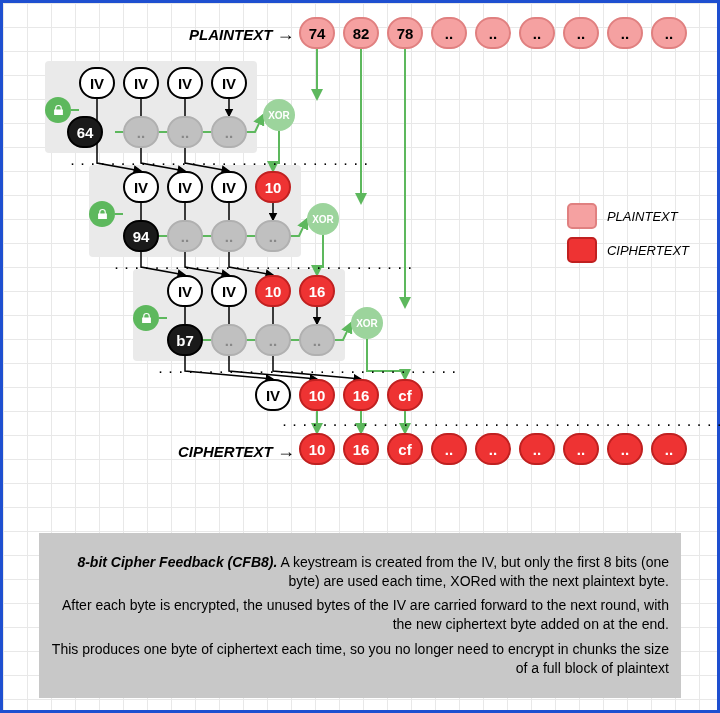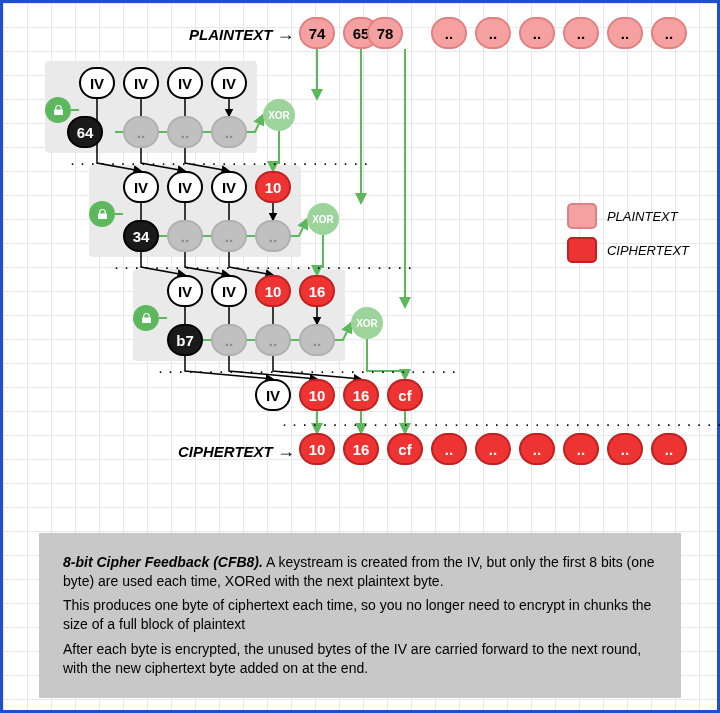--- a/index.html
+++ b/index.html
@@ -13,42 +13,42 @@
 .iv-box{background:#fff;border:2px solid #000;color:#000}
 .keystream{background:#1a1a1a;color:#fff;border:2px solid #000}
 .keystream-dim{background:#c0c0c0;border:2px solid #b0b0b0;color:#888}
 .label{position:absolute;font-size:15px;font-style:italic;font-weight:700;z-index:6}
 .arrow-label{font-size:18px;font-style:normal}
 .block-bg{position:absolute;background:#eaeaea;border-radius:4px;z-index:1}
 .lock-circle{position:absolute;width:26px;height:26px;background:#5db85d;border-radius:50%;display:flex;align-items:center;justify-content:center;z-index:6}
 .lock-icon{width:11px;height:11px;fill:#fff}
 .xor-circle{position:absolute;width:32px;height:32px;background:#9cd49c;border-radius:50%;display:flex;align-items:center;justify-content:center;color:#fff;font-size:10px;font-weight:700;z-index:6}
 .dots{position:absolute;font-size:11px;letter-spacing:2px;color:#000;white-space:nowrap;z-index:4;font-weight:700}
-.caption-box{position:absolute;left:36px;right:36px;bottom:12px;background:#c8c8c8;padding:14px 24px;text-align:left;font-size:14px;line-height:1.35;z-index:10}
+.caption-box{position:absolute;left:36px;right:36px;bottom:12px;background:#c8c8c8;padding:14px 12px;text-align:right;font-size:14px;line-height:1.35;z-index:10}
 .caption-box p{margin:6px 0}
 .legend{position:absolute;right:28px;top:192px;z-index:8}
 .legend-row{display:flex;align-items:center;margin:8px 0}
 .legend-swatch{width:30px;height:26px;border-radius:5px;margin-right:10px}
 .legend-text{font-size:13px;font-style:italic;font-weight:500}
 svg.lines{position:absolute;top:0;left:0;width:720px;height:713px;z-index:3;pointer-events:none}
 .green-line{stroke:#5db85d;stroke-width:2;fill:none}
 .black-line{stroke:#000;stroke-width:1.5;fill:none}
 .arrowhead{fill:#5db85d}
 .arrowhead-black{fill:#000}
 </style>
 </head>
 <body>
 
 <div class="canvas">
 
 <div class="label" style="left:186px;top:21px"><span>PLAINTEXT</span> <span class="arrow-label">→</span></div>
 
 <div class="byte-box plaintext" style="left:296px;top:14px">74</div>
-<div class="byte-box plaintext" style="left:340px;top:14px">65</div>
-<div class="byte-box plaintext" style="left:364px;top:14px">78</div>
+<div class="byte-box plaintext" style="left:340px;top:14px">82</div>
+<div class="byte-box plaintext" style="left:384px;top:14px">78</div>
 <div class="byte-box plaintext" style="left:428px;top:14px">..</div>
 <div class="byte-box plaintext" style="left:472px;top:14px">..</div>
 <div class="byte-box plaintext" style="left:516px;top:14px">..</div>
 <div class="byte-box plaintext" style="left:560px;top:14px">..</div>
 <div class="byte-box plaintext" style="left:604px;top:14px">..</div>
 <div class="byte-box plaintext" style="left:648px;top:14px">..</div>
 
 <div class="block-bg" style="left:42px;top:58px;width:212px;height:92px"></div>
 <div class="byte-box iv-box" style="left:76px;top:64px">IV</div>
 <div class="byte-box iv-box" style="left:120px;top:64px">IV</div>
@@ -69,21 +69,21 @@
 <div class="block-bg" style="left:86px;top:162px;width:212px;height:92px"></div>
 <div class="byte-box iv-box" style="left:120px;top:168px">IV</div>
 <div class="byte-box iv-box" style="left:164px;top:168px">IV</div>
 <div class="byte-box iv-box" style="left:208px;top:168px">IV</div>
 <div class="byte-box ciphertext" style="left:252px;top:168px">10</div>
 <div class="lock-circle" style="left:86px;top:198px">
       <svg class="lock-icon" viewBox="0 0 10 10">
         <path d="M2 4V3a3 3 0 016 0v1h1v5H1V4h1zm1 0h4V3a2 2 0 00-4 0v1z"></path>
       </svg>
     </div>
-<div class="byte-box keystream" style="left:120px;top:217px">34</div>
+<div class="byte-box keystream" style="left:120px;top:217px">94</div>
 <div class="byte-box keystream-dim" style="left:164px;top:217px">..</div>
 <div class="byte-box keystream-dim" style="left:208px;top:217px">..</div>
 <div class="byte-box keystream-dim" style="left:252px;top:217px">..</div>
 <div class="xor-circle" style="left:304px;top:200px">XOR</div>
 <div class="dots" style="left:112px;top:256px;width:242px">. . . . . . . . . . . . . . . . . . . . . . . . . . . . . .</div>
 
 <div class="block-bg" style="left:130px;top:266px;width:212px;height:92px"></div>
 <div class="byte-box iv-box" style="left:164px;top:272px">IV</div>
 <div class="byte-box iv-box" style="left:208px;top:272px">IV</div>
 <div class="byte-box ciphertext" style="left:252px;top:272px">10</div>
@@ -165,17 +165,17 @@
 <path class="black-line" d="M226,200 V264 L270,272" marker-end="url(#ab)"></path>
 <path class="black-line" d="M270,200 V217" marker-end="url(#ab)"></path>
 <path class="black-line" d="M182,304 V368 L270,376" marker-end="url(#ab)"></path>
 <path class="black-line" d="M226,304 V368 L314,376" marker-end="url(#ab)"></path>
 <path class="black-line" d="M270,304 V368 L358,376" marker-end="url(#ab)"></path>
 <path class="black-line" d="M314,304 V321" marker-end="url(#ab)"></path>
 </svg>
 
 <div class="caption-box">
 <p><em><b>8-bit Cipher Feedback (CFB8).</b></em><span> A keystream is created from the IV, but only the first 8 bits (one byte) are used each time, XORed with the next plaintext byte.</span></p>
+<p>After each byte is encrypted, the unused bytes of the IV are carried forward to the next round, with the new ciphertext byte added on at the end.</p>
 <p>This produces one byte of ciphertext each time, so you no longer need to encrypt in chunks the size of a full block of plaintext</p>
-<p>After each byte is encrypted, the unused bytes of the IV are carried forward to the next round, with the new ciphertext byte added on at the end.</p>
 </div>
 
 </div>
 
 </body></html>

